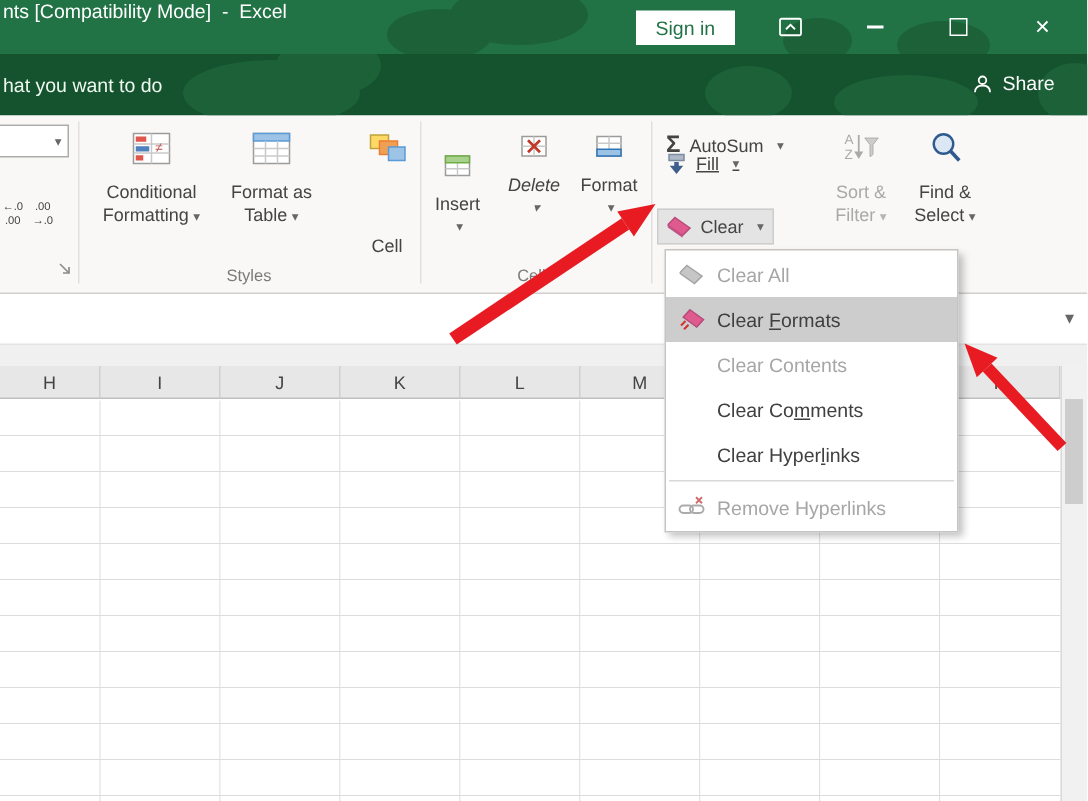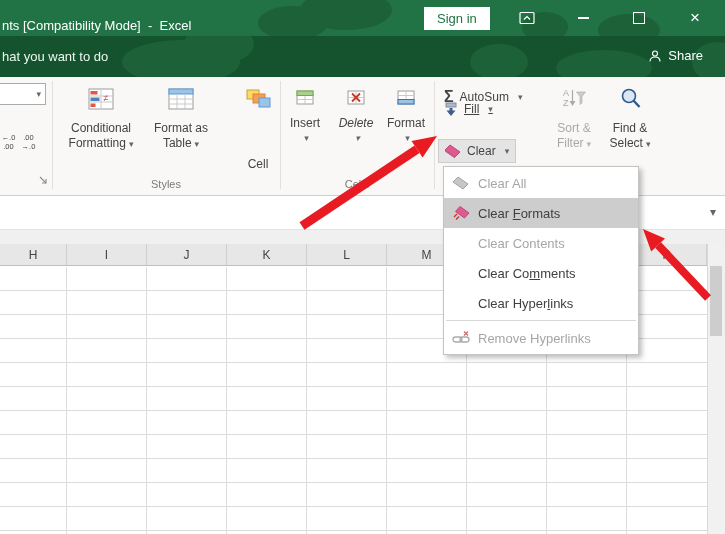--- a/index.html
+++ b/index.html
@@ -2,21 +2,21 @@
 <html><head>
 <meta charset="utf-8">
 <style>
   html,body{margin:0;padding:0;background:#fff;}
   .app{position:relative;width:725px;height:534px;overflow:hidden;
        font-family:"Liberation Sans",sans-serif;background:#fff;}
 
   
   .titlebar{position:absolute;left:0;top:0;width:725px;height:36px;background:#217346;overflow:hidden;}
   .cloud{position:absolute;background:#1c6138;border-radius:50%;}
-  .title-text{position:absolute;left:2px;top:18px;color:#fff;font-size:13px;white-space:pre;z-index:2;}
+  .title-text{position:absolute;left:2px;top:0;color:#fff;font-size:13px;white-space:pre;z-index:2;}
   .signin{position:absolute;left:424px;top:7px;height:23px;padding:0 13px;background:#fff;color:#217346;
           font-size:13px;border:none;display:flex;align-items:center;z-index:2;cursor:default;}
   .win-controls{position:absolute;right:2px;top:0;height:36px;display:flex;z-index:2;}
   .win-btn{width:56px;height:36px;display:flex;align-items:center;justify-content:center;color:#fff;font-size:17px;}
   .min-glyph{display:block;width:11px;height:1.5px;background:#fff;}
   .max-glyph{display:block;width:10px;height:10px;border:1.5px solid #fff;}
 
   
   .tabrow{position:absolute;left:0;top:36px;width:725px;height:41px;background:#14532d;overflow:hidden;}
   .tellme{position:absolute;left:2px;top:13px;color:#eef7f1;font-size:13px;z-index:2;}
@@ -184,21 +184,21 @@
             <rect x="14" y="12" width="11" height="9" fill="#9dc3e6" stroke="#5b9bd5"></rect>
           </svg>
       </span>
       <span>Cell</span>
       <span><span>Styles</span><span class="dd">▾</span></span>
     </div>
     <div class="grp-label" style="left:52px;width:228px;">Styles</div>
 
     <div class="vsep" style="left:280px;"></div>
 
-    <div class="medbtn" style="left:283px;width:44px;">
+    <div class="medbtn" style="left:283px;width:44px;justify-content:center;">
       <span class="bicon">
         <svg width="20" height="21" viewBox="0 0 20 21">
             <rect x="2" y="4" width="16" height="13" fill="#fff" stroke="#9b9b9b"></rect>
             <line x1="10" y1="4" x2="10" y2="17" stroke="#c9c9c9"></line>
             <line x1="2" y1="12.5" x2="18" y2="12.5" stroke="#c9c9c9"></line>
             <rect x="2" y="4" width="16" height="4.5" fill="#a9d18e" stroke="#70ad47"></rect>
           </svg>
       </span>
       <span>Insert</span>
       <span class="dd">▾</span>

